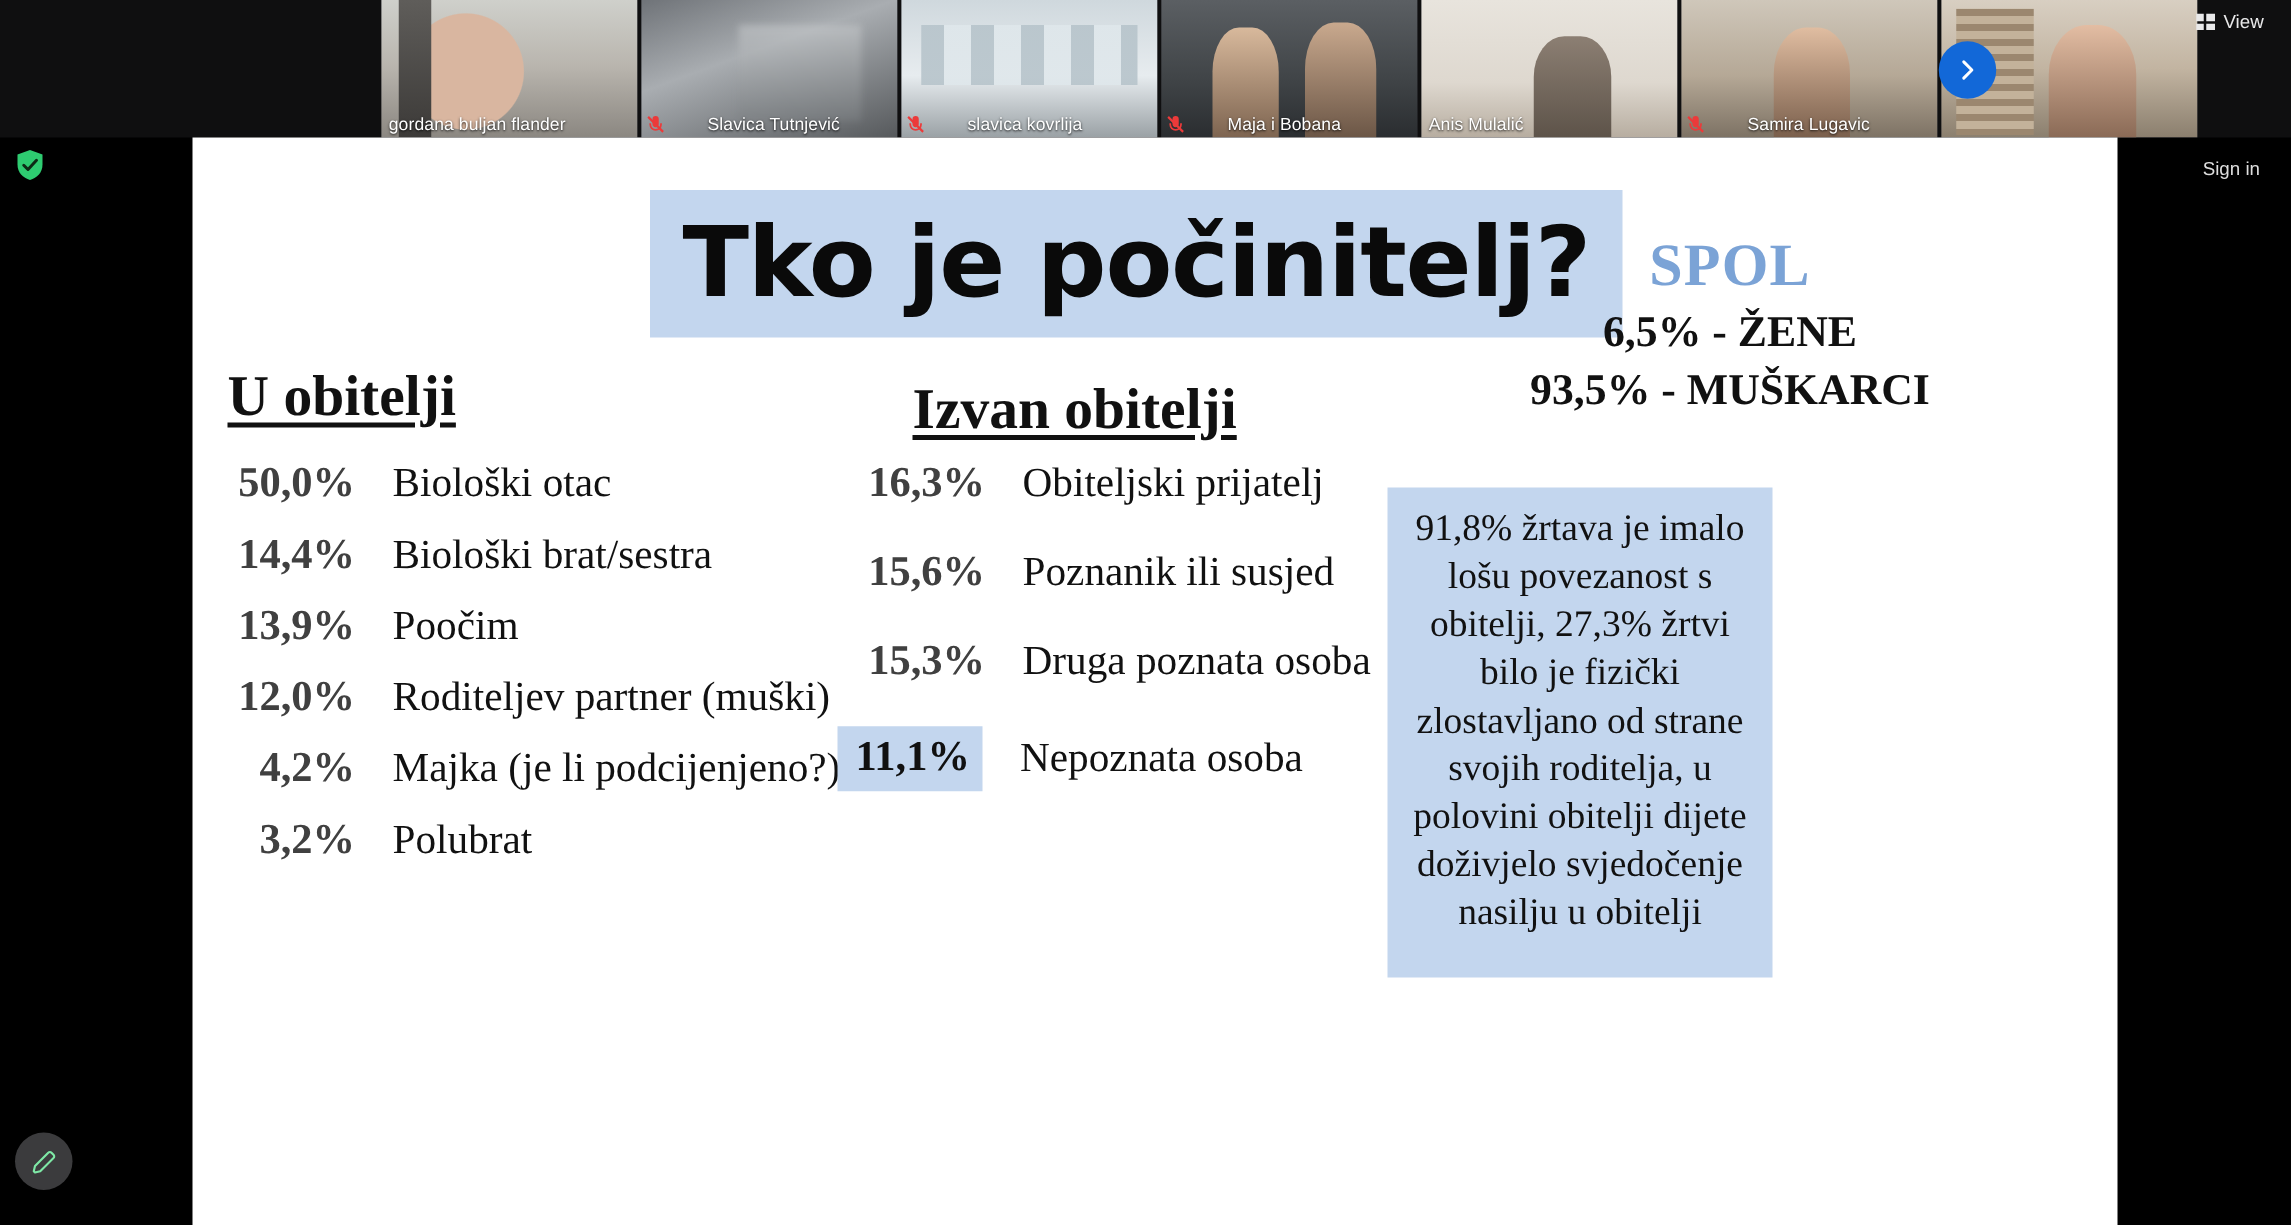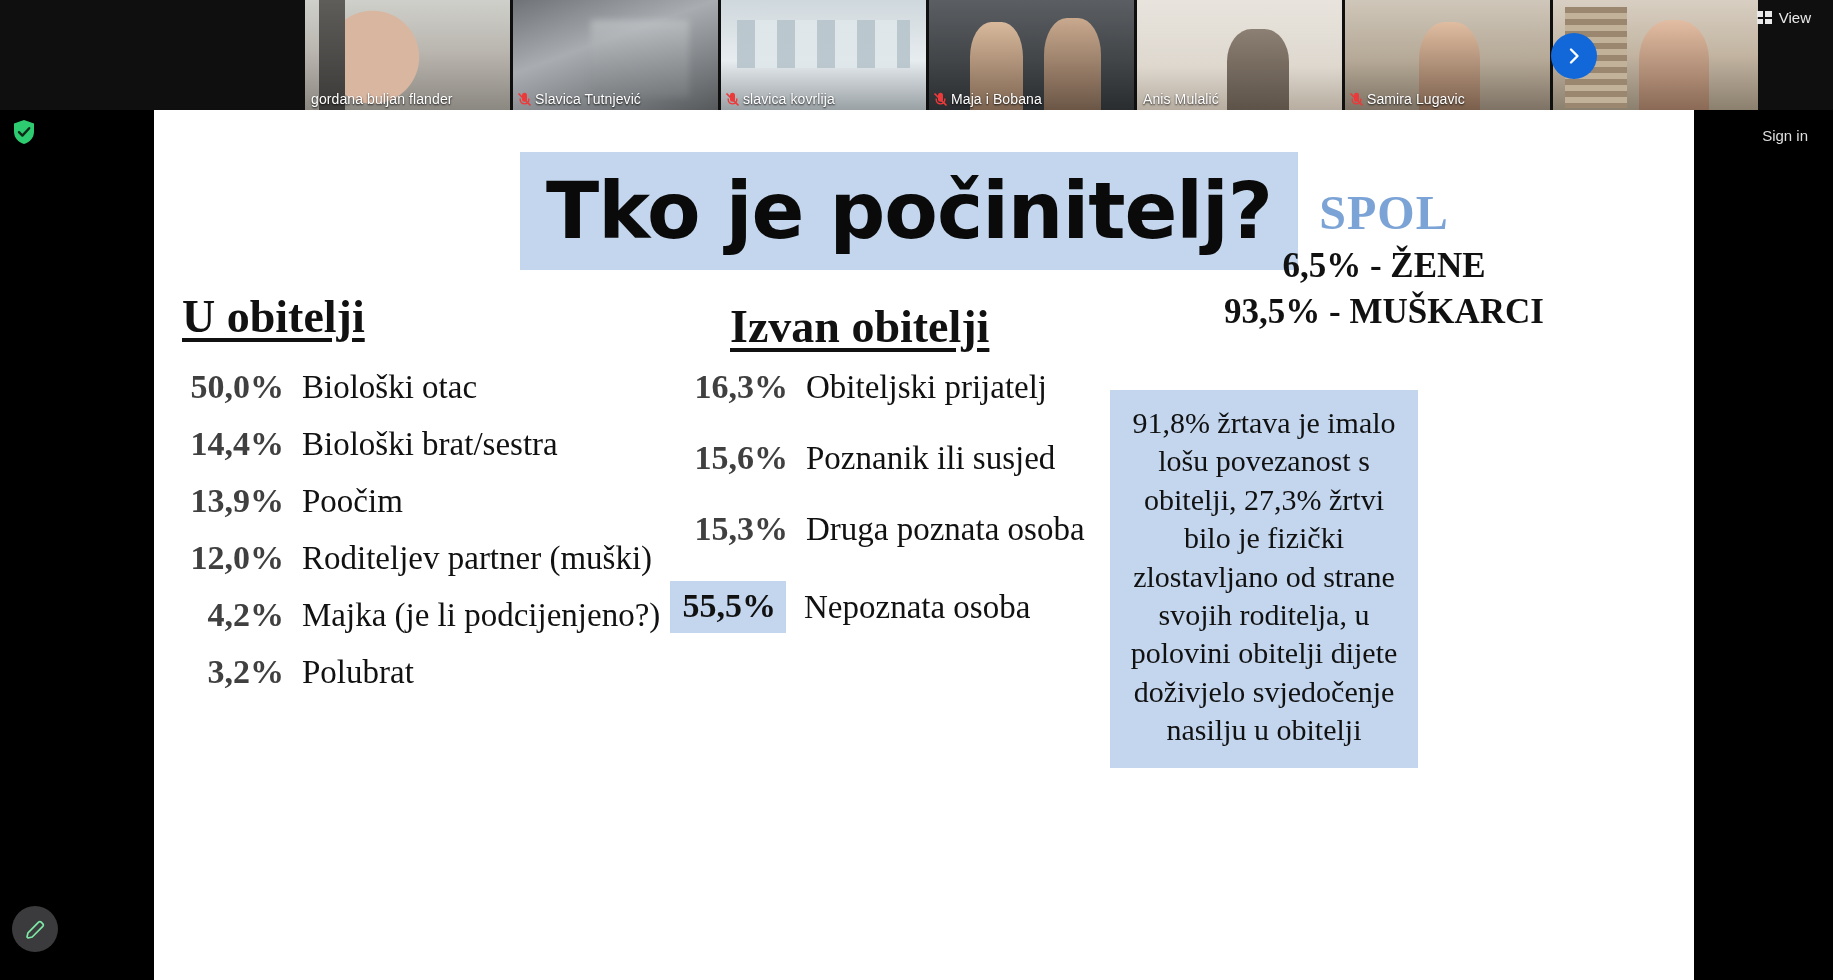--- a/index.html
+++ b/index.html
@@ -54,20 +54,21 @@
     font-size: 14px;
     line-height: 16px;
     letter-spacing: .1px;
     white-space: nowrap;
     overflow: hidden;
     text-overflow: ellipsis;
     text-shadow: 0 1px 2px rgba(0,0,0,.9);
   }
   .tile .label.with-mute {
     padding-left: 22px;
+    margin-left: 31px;
   }
   .mute-icon {
     position: absolute;
     left: 4px;
     bottom: 3px;
     width: 15px;
     height: 15px;
   }
   .mute-icon svg { display: block; }
 
@@ -245,21 +246,21 @@
     font-family: "Liberation Serif", serif;
     font-weight: bold;
     font-size: 34px;
     text-align: right;
     flex: 0 0 auto;
   }
   .stat-label {
     color: #111;
     font-family: "Liberation Serif", serif;
     font-size: 33px;
-    margin-left: 18px;
+    margin-left: 30px;
   }
 
   #list-family { left: 22px; top: 258px; }
   #list-family .stat-row { margin-bottom: 19px; }
   #list-family .stat-pct { width: 108px; }
 
   #list-outside { left: 516px; top: 258px; }
   #list-outside .stat-row { margin-bottom: 33px; }
   #list-outside .stat-pct { width: 118px; }
 
@@ -293,21 +294,21 @@
     font-size: 35px;
     margin-top: 6px;
   }
 
   #note-box {
     position: absolute;
     left: 956px;
     top: 280px;
     width: 308px;
     background: #c3d6ee;
-    padding: 14px 16px 18px 16px;
+    padding: 14px 16px 32px 16px;
     box-sizing: border-box;
     text-align: center;
     color: #111;
     font-family: "Liberation Serif", serif;
     font-size: 30px;
     line-height: 1.28;
   }
 
   #citation {
     position: absolute;
@@ -472,21 +473,21 @@
     </div>
     <div class="stat-row">
       <span class="stat-pct">15,6%</span>
       <span class="stat-label">Poznanik ili susjed</span>
     </div>
     <div class="stat-row">
       <span class="stat-pct">15,3%</span>
       <span class="stat-label">Druga poznata osoba</span>
     </div>
     <div class="stat-row highlight">
-      <span class="stat-pct">55,5%</span>
+      <span class="stat-pct">11,1%</span>
       <span class="stat-label">Nepoznata osoba</span>
     </div>
   </div>
 
   <div id="spol-block">
     <div id="spol-title">SPOL</div>
     <div class="spol-line">6,5% - ŽENE</div>
     <div class="spol-line">93,5% - MUŠKARCI</div>
   </div>
 

